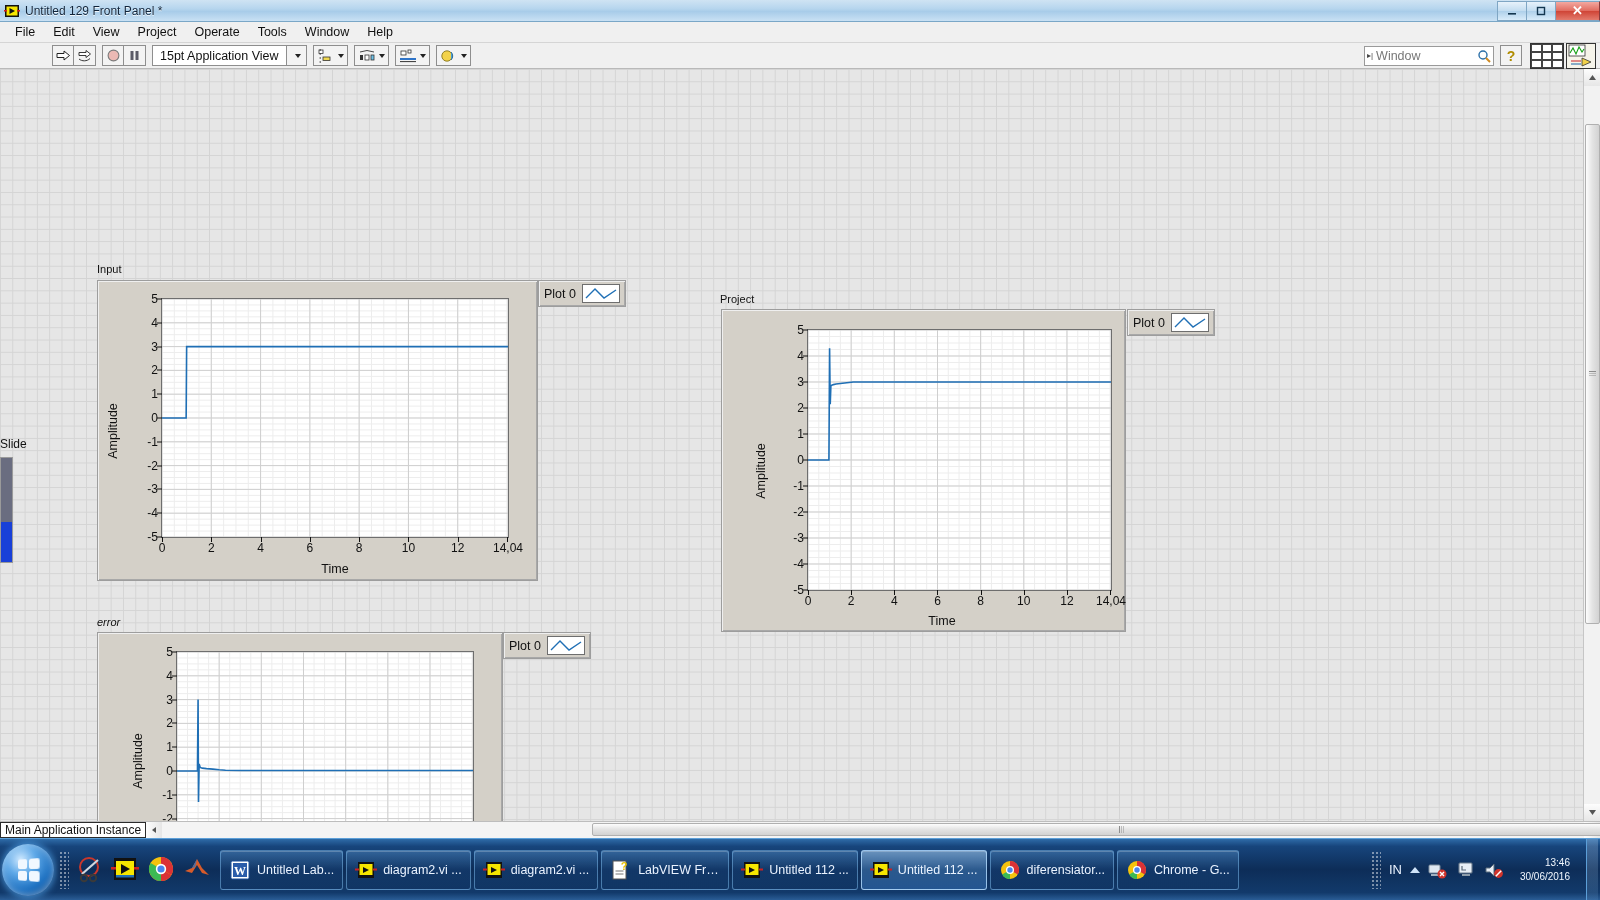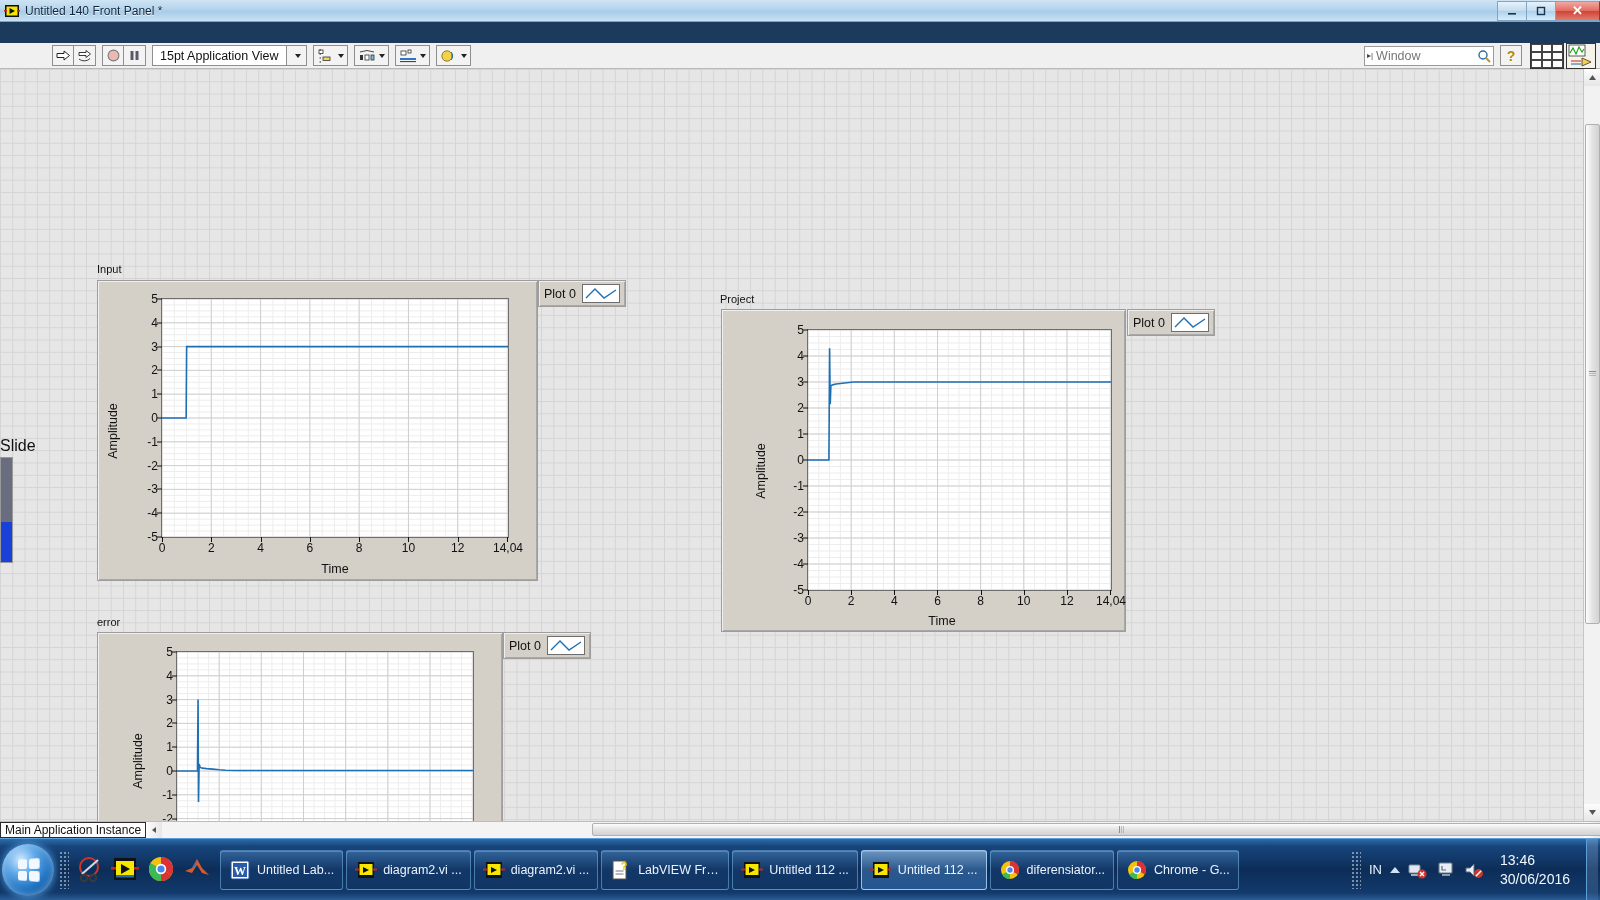--- a/index.html
+++ b/index.html
@@ -162,21 +162,21 @@
   }
   .legend {
     position: absolute; background: #d4d0c8; border: 1px solid #9d9d9d;
     box-shadow: inset 1px 1px 0 #efefef, inset -1px -1px 0 #a8a8a8;
     display: flex; align-items: center; padding: 3px 5px; gap: 6px;
   }
   .legend-name { font-size: 12.5px; color: #111; white-space: nowrap; }
   .legend-swatch { width: 38px; height: 19px; background: #fff; border: 1px solid #6e6e6e; }
 
   
-  .slide-label { position:absolute; left:0px; top:368px; font-size:16px; color:#111; }
+  .slide-label { position:absolute; left:0px; top:368px; font-size:12px; color:#111; }
   .slide-track {
     position: absolute; left: 0px; top: 388px; width: 13px; height: 106px;
     background: #d4d0c8; border: 1px solid #9a9a9a;
   }
   .slide-fill-dark { position:absolute; left:0; top:0; width:100%; height:66px; background:#6a6d80; }
   .slide-fill-blue { position:absolute; left:0; bottom:0; width:100%; height:40px; background:#1940d8; }
 
   
   .statusbar {
     position: absolute; left: 0; top: 821px; width: 1600px; height: 17px;
@@ -238,57 +238,67 @@
   .tray {
     margin-left: auto; display: flex; align-items: center; gap: 8px; padding-right: 2px;
     height: 100%; flex: none;
   }
   .tray-grip { width: 10px; height: 38px;
     background-image: radial-gradient(circle, rgba(255,255,255,.45) 1px, transparent 1.2px);
     background-size: 4px 4px; }
   .tray-lang { color: #eaf3ff; font-size: 13px; text-align: right; }
   .tray-up { width:0;height:0;border-left:5px solid transparent;border-right:5px solid transparent;border-bottom:6px solid #cfe3f8; }
   .tray-ico { width: 20px; height: 20px; position: relative; }
-  .clock { color: #f2f8ff; font-size: 14px; text-align: left; line-height: 1.35; padding: 0 8px; }
+  .clock { color: #f2f8ff; font-size: 10px; text-align: right; line-height: 1.35; padding: 0 8px; }
   .show-desktop { width: 12px; height: 62px; border-left: 1px solid #5c9fd8;
     background: linear-gradient(to bottom, rgba(200,225,250,.25), rgba(120,170,215,.15)); }
 
   .noselect { user-select: none; }
 </style>
 </head>
 <body class="noselect">
 
 <div id="app">
 
   <div class="titlebar">
     <span class="title-icon">
       <svg width="16" height="16" viewBox="0 0 16 16">
         <rect x="1" y="2" width="14" height="12" fill="#111"></rect>
         <rect x="2.5" y="3.5" width="11" height="9" fill="#f6e600"></rect>
         <polygon points="5.5,5 11,8 5.5,11" fill="#111"></polygon>
         <rect x="0" y="7" width="3" height="1.6" fill="#cc2020"></rect>
         <rect x="13" y="7" width="3" height="1.6" fill="#cc2020"></rect>
       </svg>
     </span>
-    <span class="title-text">Untitled 140 Front Panel *</span>
+    <span class="title-text">Untitled 129 Front Panel *</span>
     <div class="win-btns">
       <div class="win-btn">
         <svg width="12" height="12" viewBox="0 0 12 12">
             <rect x="2" y="8" width="8" height="1.6" fill="#13364f"></rect>
           </svg>
       </div>
       <div class="win-btn">
         <svg width="12" height="12" viewBox="0 0 12 12">
             <rect x="2.5" y="2.5" width="7" height="7" fill="none" stroke="#13364f" stroke-width="1.4"></rect>
           </svg>
       </div>
       <div class="win-btn close">✕</div>
     </div>
   </div>
 
+  <div class="menubar">
+    <div class="menu-item">File</div>
+    <div class="menu-item">Edit</div>
+    <div class="menu-item">View</div>
+    <div class="menu-item">Project</div>
+    <div class="menu-item">Operate</div>
+    <div class="menu-item">Tools</div>
+    <div class="menu-item">Window</div>
+    <div class="menu-item">Help</div>
+  </div>
 
   <div class="toolbar">
     <div style="width:52px"></div>
 
     <div class="tb-group">
       <div class="tb-btn">
         <svg width="15" height="15" viewBox="0 0 15 15">
           <path d="M1 5.5 L8 5.5 L8 3 L13.5 7.5 L8 12 L8 9.5 L1 9.5 Z" fill="#fff" stroke="#222" stroke-width="1"></path>
         </svg>
       </div>
@@ -689,21 +699,21 @@
     </div>
     <div class="legend" style="left:1127px; top:240px;">
       <span class="legend-name">Plot 0</span>
       <span class="legend-swatch">
         <svg width="36" height="17" viewBox="0 0 36 17">
             <polyline points="3,13 12,4 21,13 33,5" fill="none" stroke="#1f6fb5" stroke-width="1.4"></polyline>
           </svg>
       </span>
     </div>
 
-    <div class="graph-label" style="left:97px; top:547px;">error</div>
+    <div class="graph-label" style="left:97px; top:547px;font-style:italic;">error</div>
     <div class="graph-frame" style="left:97px; top:563px; width:406px; height:301px;">
       <div class="axis-title-y" style="left:33px; top:128px; transform:translateY(-50%) rotate(180deg);">Amplitude</div>
       <div class="plot-area" id="plot-error" style="left:78px; top:18px; width:298px; height:240px;">
           <svg class="trace-svg" viewBox="0 0 296 238" preserveAspectRatio="none">
             <line x1="0" x2="0" y1="0" y2="238" stroke="#ededed" stroke-width="1"></line>
             <line x1="10.541310541310542" x2="10.541310541310542" y1="0" y2="238" stroke="#ededed" stroke-width="1"></line>
             <line x1="21.082621082621085" x2="21.082621082621085" y1="0" y2="238" stroke="#ededed" stroke-width="1"></line>
             <line x1="31.623931623931625" x2="31.623931623931625" y1="0" y2="238" stroke="#ededed" stroke-width="1"></line>
             <line x1="42.16524216524217" x2="42.16524216524217" y1="0" y2="238" stroke="#ededed" stroke-width="1"></line>
             <line x1="52.70655270655271" x2="52.70655270655271" y1="0" y2="238" stroke="#ededed" stroke-width="1"></line>

